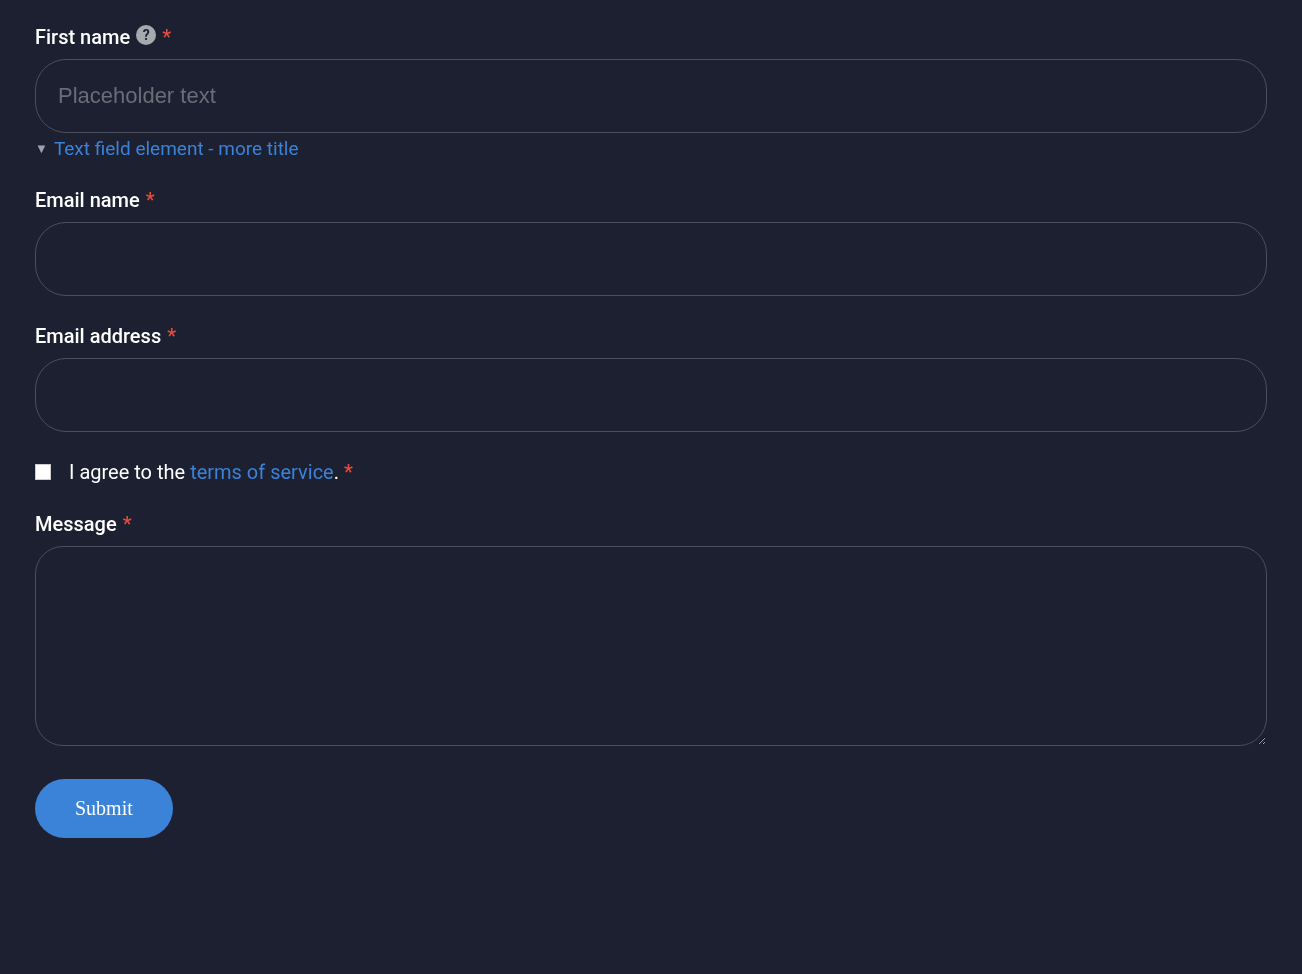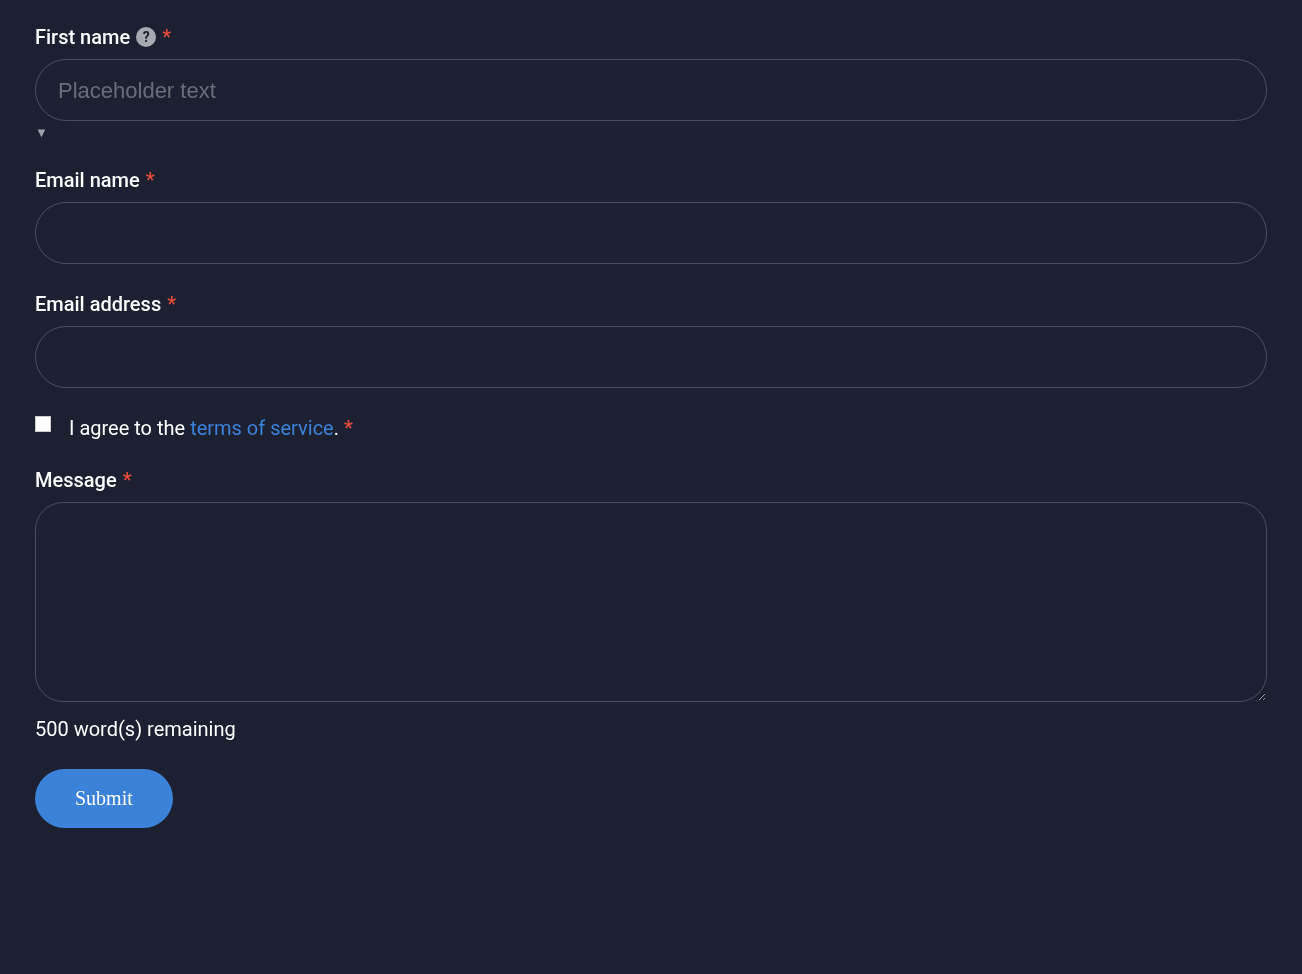--- a/index.html
+++ b/index.html
@@ -14,21 +14,21 @@
     padding: 25px 35px;
     width: 1302px;
     min-height: 974px;
     font-size: 20px;
   }
   .form-group {
     margin-bottom: 28px;
   }
   .label-row {
     display: flex;
-    align-items: center;
+    align-items: flex-start;
     gap: 6px;
     margin-bottom: 10px;
     font-size: 20px;
     font-weight: 500;
     color: #ffffff;
   }
   .help-icon {
     display: inline-flex;
     align-items: center;
     justify-content: center;
@@ -40,26 +40,26 @@
     font-size: 14px;
     font-weight: 700;
     line-height: 1;
   }
   .req {
     color: #e74c3c;
     font-weight: 500;
   }
   .text-input {
     width: 100%;
-    height: 62px;
+    height: 74px;
     background: transparent;
     border: 1px solid #4a4f5f;
     border-radius: 31px;
     padding: 8px 22px;
-    font-size: 24px;
+    font-size: 20px;
     color: #e8e8e8;
     outline: none;
   }
   .text-input::placeholder {
     color: #6a6d78;
     font-size: 22px;
   }
   .desc-line {
     color: #9ea1ab;
     font-size: 19px;
@@ -81,20 +81,21 @@
     font-size: 19px;
     text-decoration: none;
   }
   .more-text {
     color: #9ea1ab;
     font-size: 19px;
     margin-top: 4px;
   }
   .checkbox-row {
     display: flex;
+    align-items: center;
     gap: 18px;
     font-size: 20px;
     color: #ffffff;
   }
   .checkbox-row input[type="checkbox"] {
     width: 16px;
     height: 16px;
     appearance: none;
     background: #ffffff;
     border: 1px solid #ccc;
@@ -143,20 +144,21 @@
 
 <div class="form-group">
   <div class="label-row">
     <span>First name</span>
     <span class="help-icon">?</span>
     <span class="req">*</span>
   </div>
   <input type="text" class="text-input" placeholder="Placeholder text" style="">
   <div class="more-row">
     <span class="triangle">▼</span>
+    <a href="#" class="more-link">Text field element - more title</a>
   </div>
 </div>
 
 
 <div class="form-group">
   <div class="label-row">
     <span>Email name</span>
     <span class="req">*</span>
   </div>
   <input type="text" class="text-input" style="">
@@ -182,20 +184,19 @@
   </label>
 </div>
 
 
 <div class="form-group" style="margin-bottom:0;">
   <div class="label-row">
     <span>Message</span>
     <span class="req">*</span>
   </div>
   <textarea class="text-area" style=""></textarea>
-  <div class="word-count">500 word(s) remaining</div>
 </div>
 
 
 <button class="submit-btn">Submit</button>
 
 
 
 
 </body></html>

